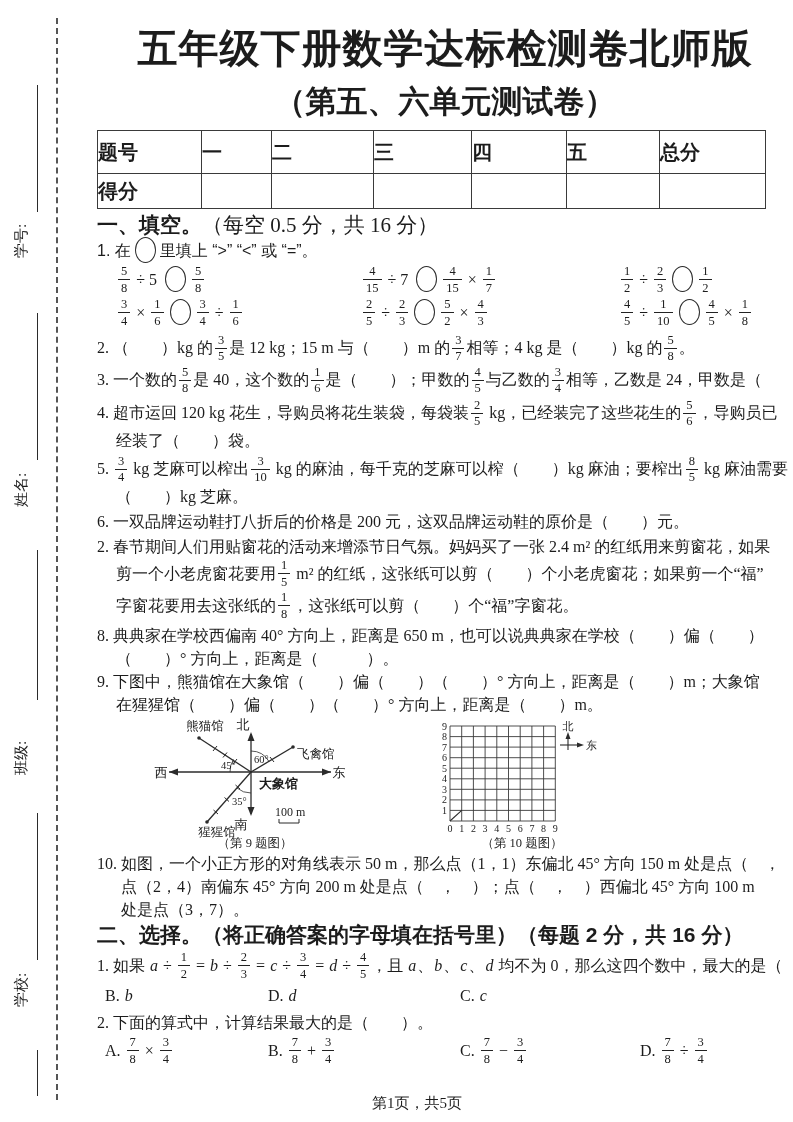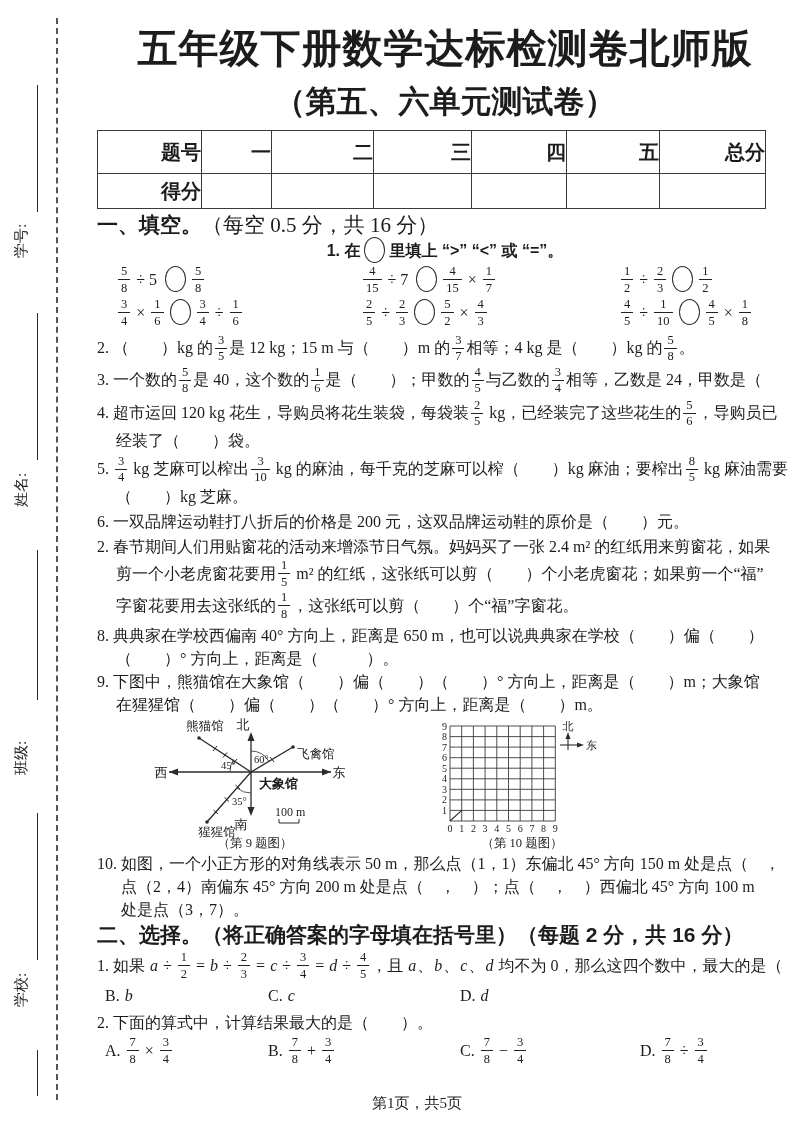--- a/index.html
+++ b/index.html
@@ -9,27 +9,27 @@
   .cutline{position:absolute;left:56px;top:18px;height:1082px;border-left:2.5px dashed #555;}
   .sline{position:absolute;left:37px;width:0;border-left:1.6px solid #2b2b2b;}
   .slabel{position:absolute;left:-2px;width:50px;height:22px;text-align:center;
           font-size:15px;transform:rotate(-90deg);white-space:nowrap;}
   
   .content{position:absolute;left:97px;top:0;width:696px;}
   .title{margin:26px 0 0;text-align:center;font-size:40px;font-weight:700;line-height:46px;letter-spacing:1px;font-family:Liberation Serif, serif;}
   .subtitle{margin:10px 0 0;text-align:center;font-size:31px;font-weight:700;line-height:40px;}
   .info{margin-top:16px;text-align:right;padding-right:26px;font-size:17px;line-height:22px;white-space:nowrap;}
   table.score{border-collapse:collapse;margin-top:8px;width:668px;table-layout:fixed;}
-  table.score td{border:1.6px solid #3a3a3a;text-align:right;font-weight:700;font-size:20px;padding:0;}
+  table.score td{border:1.6px solid #3a3a3a;text-align:left;font-weight:700;font-size:20px;padding:0;}
   table.score tr.r1 td{height:42px;}
   table.score tr.r2 td{height:34px;}
   .sec{margin-top:4px;font-size:21px;line-height:23px;white-space:nowrap;}
   .sec .b{font-weight:700;font-family:"Liberation Sans","DejaVu Sans",sans-serif;}
   .q{margin:0;font-size:16px;white-space:nowrap;}
-  .bold{font-weight:700;font-family:"Liberation Sans","DejaVu Sans",sans-serif;text-align:center;}
+  .bold{font-weight:400;font-family:"Liberation Sans","DejaVu Sans",sans-serif;}
   .lh23{line-height:23px;} .lh26{line-height:26px;} .lh30{line-height:30px;} .lh32{line-height:32px;} .lh34{line-height:34px;}
   .cont{padding-left:19px;} .cont2{padding-left:24px;}
   .mt2{margin-top:2px;}
   
   .frac{display:inline-flex;flex-direction:column;align-items:center;vertical-align:middle;
         margin:0 2px;line-height:1;position:relative;top:-1px;}
   .frac .num{font-size:12.5px;padding:0 3px 1.5px;}
   .frac .den{font-size:12.5px;border-top:1.2px solid #222;padding:1.5px 3px 0;}
   .cmp{display:inline-block;width:19px;height:24px;border:1.6px solid #2b2b2b;border-radius:50%;
        vertical-align:-7px;margin:0 4px;}
@@ -348,22 +348,22 @@
           <span class="den">3</span>
         </span> = <i>c</i> ÷ <span class="frac">
           <span class="num">3</span>
           <span class="den">4</span>
         </span> = <i>d</i> ÷ <span class="frac">
           <span class="num">4</span>
           <span class="den">5</span>
         </span>，且 <i>a</i>、<i>b</i>、<i>c</i>、<i>d</i> 均不为 0，那么这四个数中，最大的是（　　）</p>
     <div class="opts lh26">
       <span>B. <i>b</i></span>
+      <span>D. <i>d</i></span>
       <span>C. <i>c</i></span>
-      <span>D. <i>d</i></span>
     </div>
     <p class="q lh23 mt2">2. 下面的算式中，计算结果最大的是（　　）。</p>
     <div class="opts" style="line-height:34px;">
       <span>A. <span class="frac">
             <span class="num">7</span>
             <span class="den">8</span>
           </span> × <span class="frac">
             <span class="num">3</span>
             <span class="den">4</span>
           </span></span>

